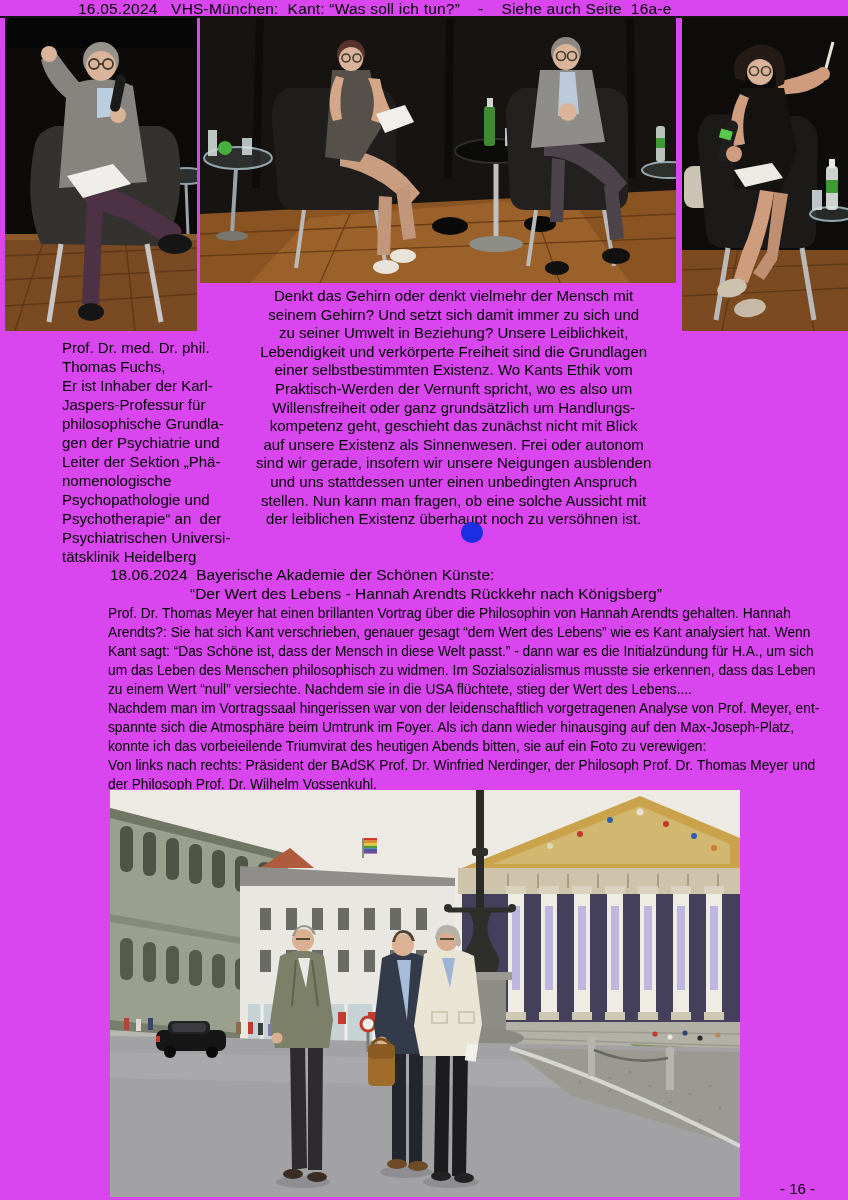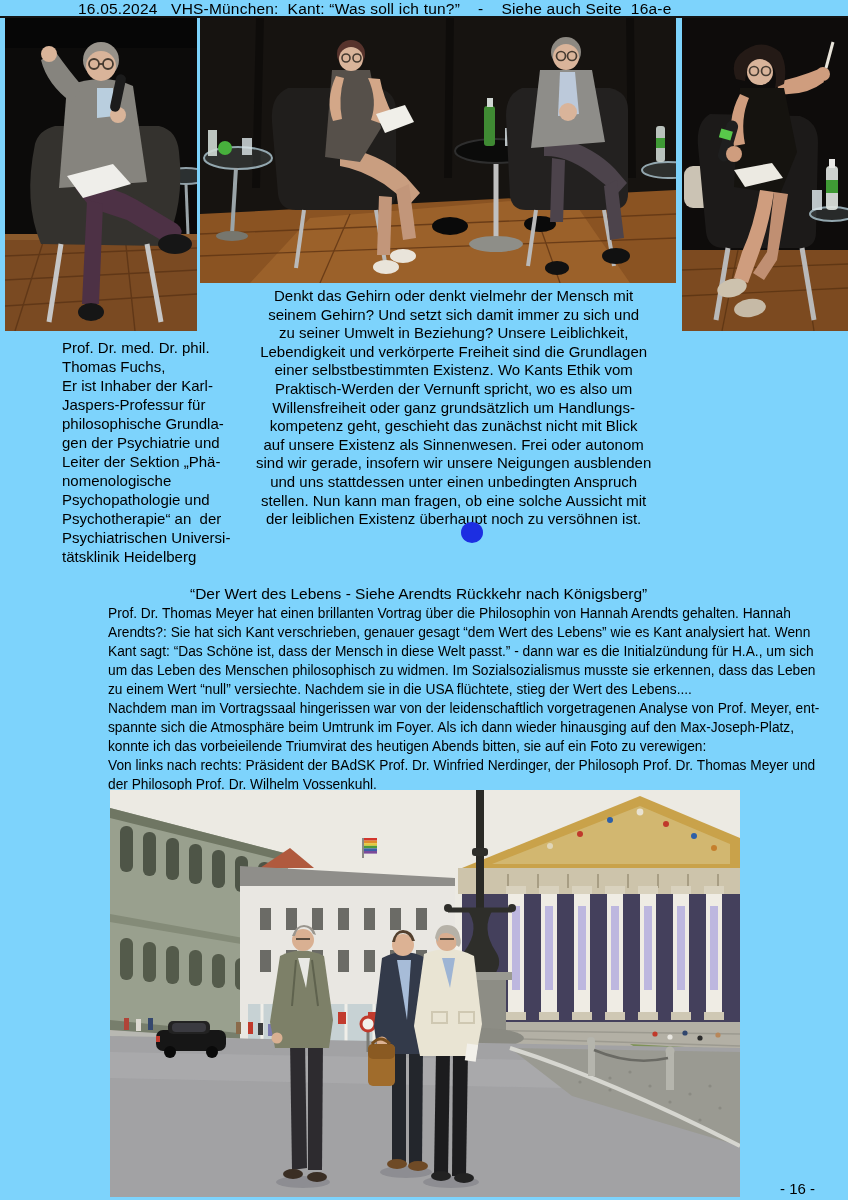--- a/index.html
+++ b/index.html
@@ -1,16 +1,16 @@
 <!DOCTYPE html>
 <html><head>
 <meta charset="utf-8">
 <style>
   html,body{margin:0;padding:0;background:#ffffff;}
-  .page{position:relative;width:848px;height:1200px;background:#7dd3fc;overflow:hidden;
+  .page{position:relative;width:848px;height:1200px;background:#d946ef;overflow:hidden;
         font-family:"Liberation Sans", sans-serif;color:#000;}
   .abs{position:absolute;}
   .pre{white-space:pre;}
   .header-line{left:78px;top:0px;font-size:15.5px;letter-spacing:0.2px;}
   .header-rule{left:0;top:16px;width:848px;height:2px;background:#141414;}
   .photo{overflow:hidden;background:#0d0c0b;}
   .photo svg{display:block;}
   .photo-left{left:5px;top:18px;width:192px;height:313px;}
   .photo-center{left:200px;top:18px;width:476px;height:265px;}
   .photo-right{left:682px;top:18px;width:166px;height:313px;}
@@ -218,21 +218,22 @@
 Praktisch-Werden der Vernunft spricht, wo es also um
 Willensfreiheit oder ganz grundsätzlich um Handlungs-
 kompetenz geht, geschieht das zunächst nicht mit Blick
 auf unsere Existenz als Sinnenwesen. Frei oder autonom
 sind wir gerade, insofern wir unsere Neigungen ausblenden
 und uns stattdessen unter einen unbedingten Anspruch
 stellen. Nun kann man fragen, ob eine solche Aussicht mit
 der leiblichen Existenz überhaupt noch zu versöhnen ist.</div>
   <div class="abs blue-dot"></div>
 
-  <div class="abs h2b pre">“Der Wert des Lebens - Siehe Arendts Rückkehr nach Königsberg”</div>
+  <div class="abs h2a pre">18.06.2024  Bayerische Akademie der Schönen Künste:</div>
+  <div class="abs h2b pre">“Der Wert des Lebens - Hannah Arendts Rückkehr nach Königsberg”</div>
   <div class="abs para para1 pre">Prof. Dr. Thomas Meyer hat einen brillanten Vortrag über die Philosophin von Hannah Arendts gehalten. Hannah
 Arendts?: Sie hat sich Kant verschrieben, genauer gesagt “dem Wert des Lebens” wie es Kant analysiert hat. Wenn
 Kant sagt: “Das Schöne ist, dass der Mensch in diese Welt passt.” - dann war es die Initialzündung für H.A., um sich
 um das Leben des Menschen philosophisch zu widmen. Im Sozialsozialismus musste sie erkennen, dass das Leben
 zu einem Wert “null” versiechte. Nachdem sie in die USA flüchtete, stieg der Wert des Lebens....</div>
   <div class="abs para para2 pre">Nachdem man im Vortragssaal hingerissen war von der leidenschaftlich vorgetragenen Analyse von Prof. Meyer, ent-
 spannte sich die Atmosphäre beim Umtrunk im Foyer. Als ich dann wieder hinausging auf den Max-Joseph-Platz,
 konnte ich das vorbeieilende Triumvirat des heutigen Abends bitten, sie auf ein Foto zu verewigen:
 Von links nach rechts: Präsident der BAdSK Prof. Dr. Winfried Nerdinger, der Philosoph Prof. Dr. Thomas Meyer und
 der Philosoph Prof. Dr. Wilhelm Vossenkuhl.</div>

